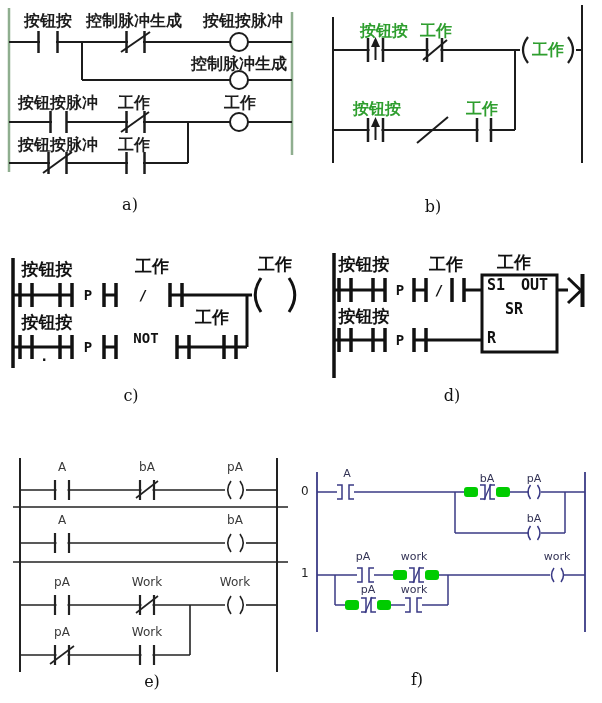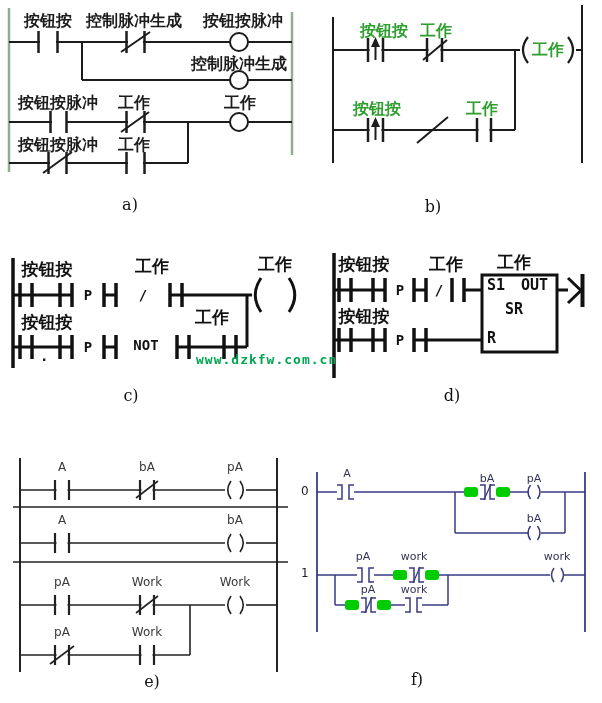--- a/index.html
+++ b/index.html
@@ -314,38 +314,37 @@
   <span class="lbl tag" style="left:433px;top:199px">b)</span>
 
   <span class="lbl cn-cd" style="left:47px;top:261px">按钮按</span>
   <span class="lbl cn-cd" style="left:152px;top:258px">工作</span>
   <span class="lbl cn-cd" style="left:275px;top:256px">工作</span>
   <span class="lblc op" style="left:88px;top:295px">P</span>
   <span class="lblc op" style="left:143px;top:295px">/</span>
   <span class="lbl cn-cd" style="left:47px;top:314px">按钮按</span>
   <span class="lbll op" style="left:40px;top:349px">.</span>
   <span class="lblc op" style="left:88px;top:347px">P</span>
-  <span class="lblc op" style="left:146px;top:345px">NOT</span>
+  <span class="lblc op" style="left:146px;top:338px">NOT</span>
   <span class="lbl cn-cd" style="left:212px;top:309px">工作</span>
   <span class="lbl tag" style="left:131px;top:388px">c)</span>
 
   <span class="lbl cn-cd" style="left:364px;top:256px">按钮按</span>
   <span class="lbl cn-cd" style="left:446px;top:256px">工作</span>
   <span class="lblc op" style="left:400px;top:290px">P</span>
   <span class="lblc op" style="left:439px;top:290px">/</span>
   <span class="lbl cn-cd" style="left:364px;top:308px">按钮按</span>
   <span class="lblc op" style="left:400px;top:340px">P</span>
   <span class="lbl cn-cd" style="left:514px;top:254px">工作</span>
   <span class="lbll boxtxt" style="left:487px;top:278px">S1</span>
   <span class="lbll boxtxt" style="left:521px;top:278px">OUT</span>
   <span class="lbl boxtxt" style="left:514px;top:302px">SR</span>
   <span class="lbll boxtxt" style="left:487px;top:331px">R</span>
   <span class="lbl tag" style="left:452px;top:388px">d)</span>
 
-  <span class="lbll wm" style="left:196px;top:353px">www.dzkfw.com.cn</span>
 
   <span class="lbl e-lbl" style="left:62px;top:461px">A</span>
   <span class="lbl e-lbl" style="left:147px;top:461px">bA</span>
   <span class="lbl e-lbl" style="left:235px;top:461px">pA</span>
   <span class="lbl e-lbl" style="left:62px;top:514px">A</span>
   <span class="lbl e-lbl" style="left:235px;top:514px">bA</span>
   <span class="lbl e-lbl" style="left:62px;top:576px">pA</span>
   <span class="lbl e-lbl" style="left:147px;top:576px">Work</span>
   <span class="lbl e-lbl" style="left:235px;top:576px">Work</span>
   <span class="lbl e-lbl" style="left:62px;top:626px">pA</span>

